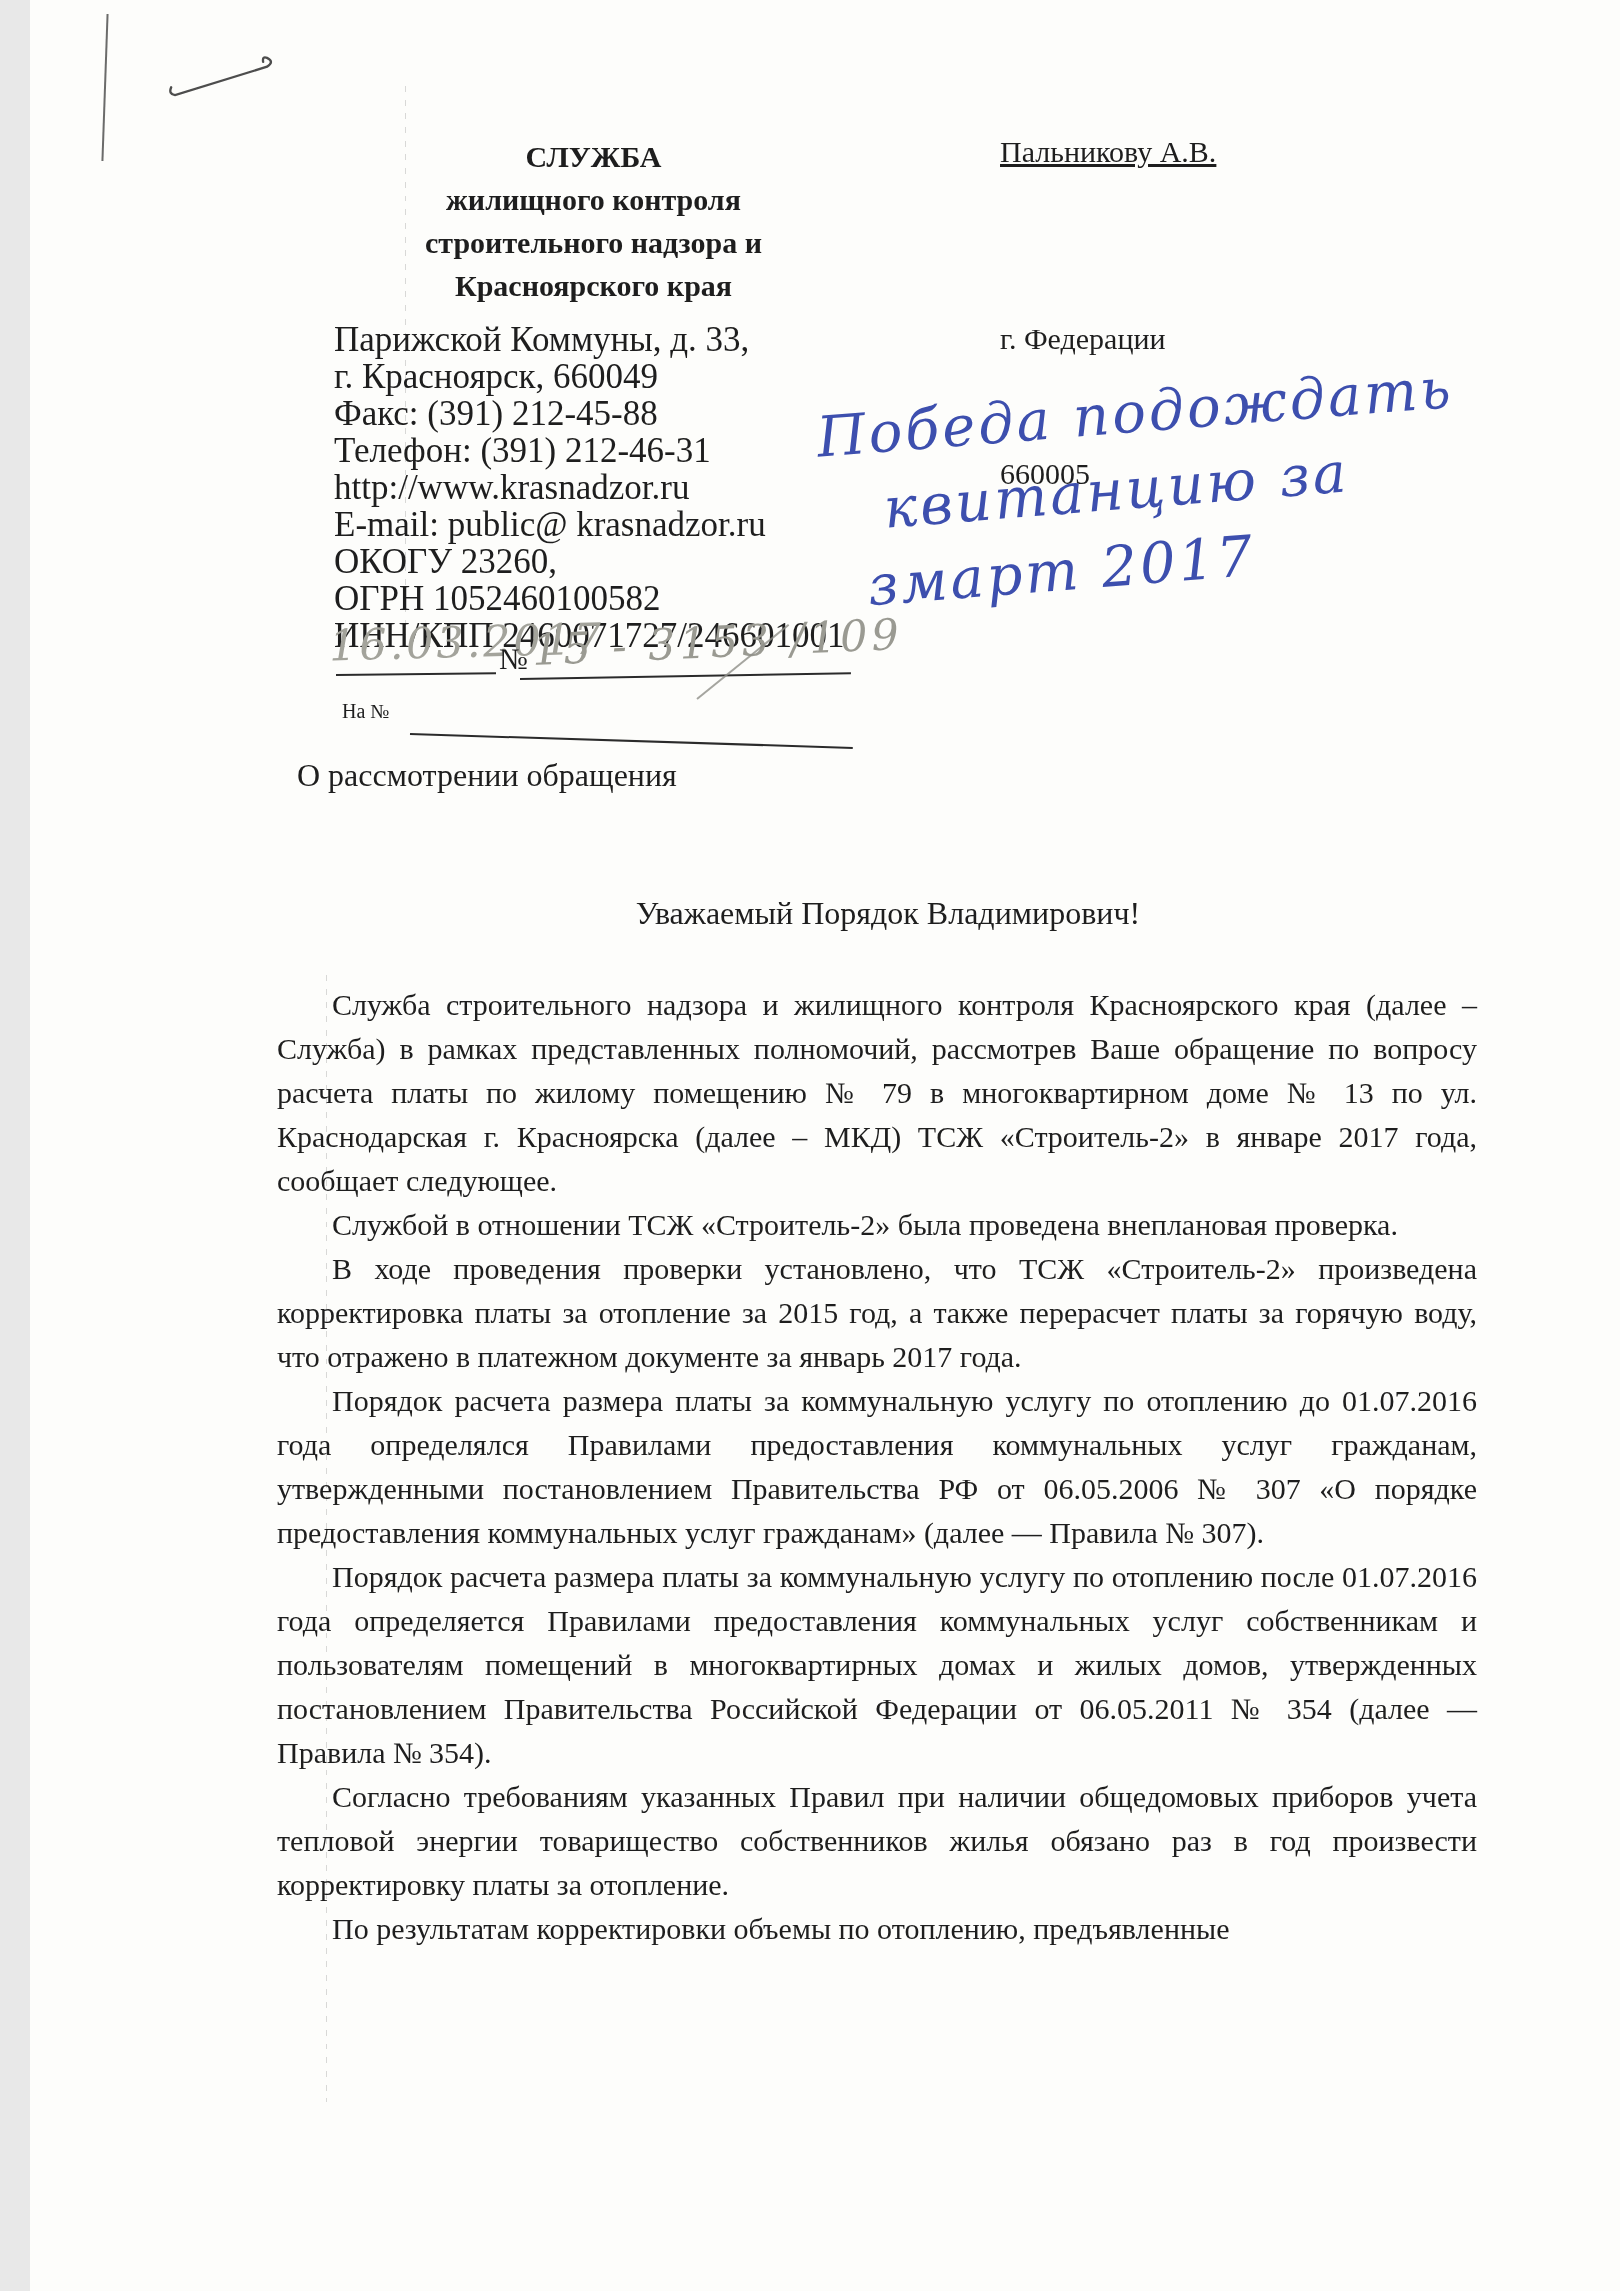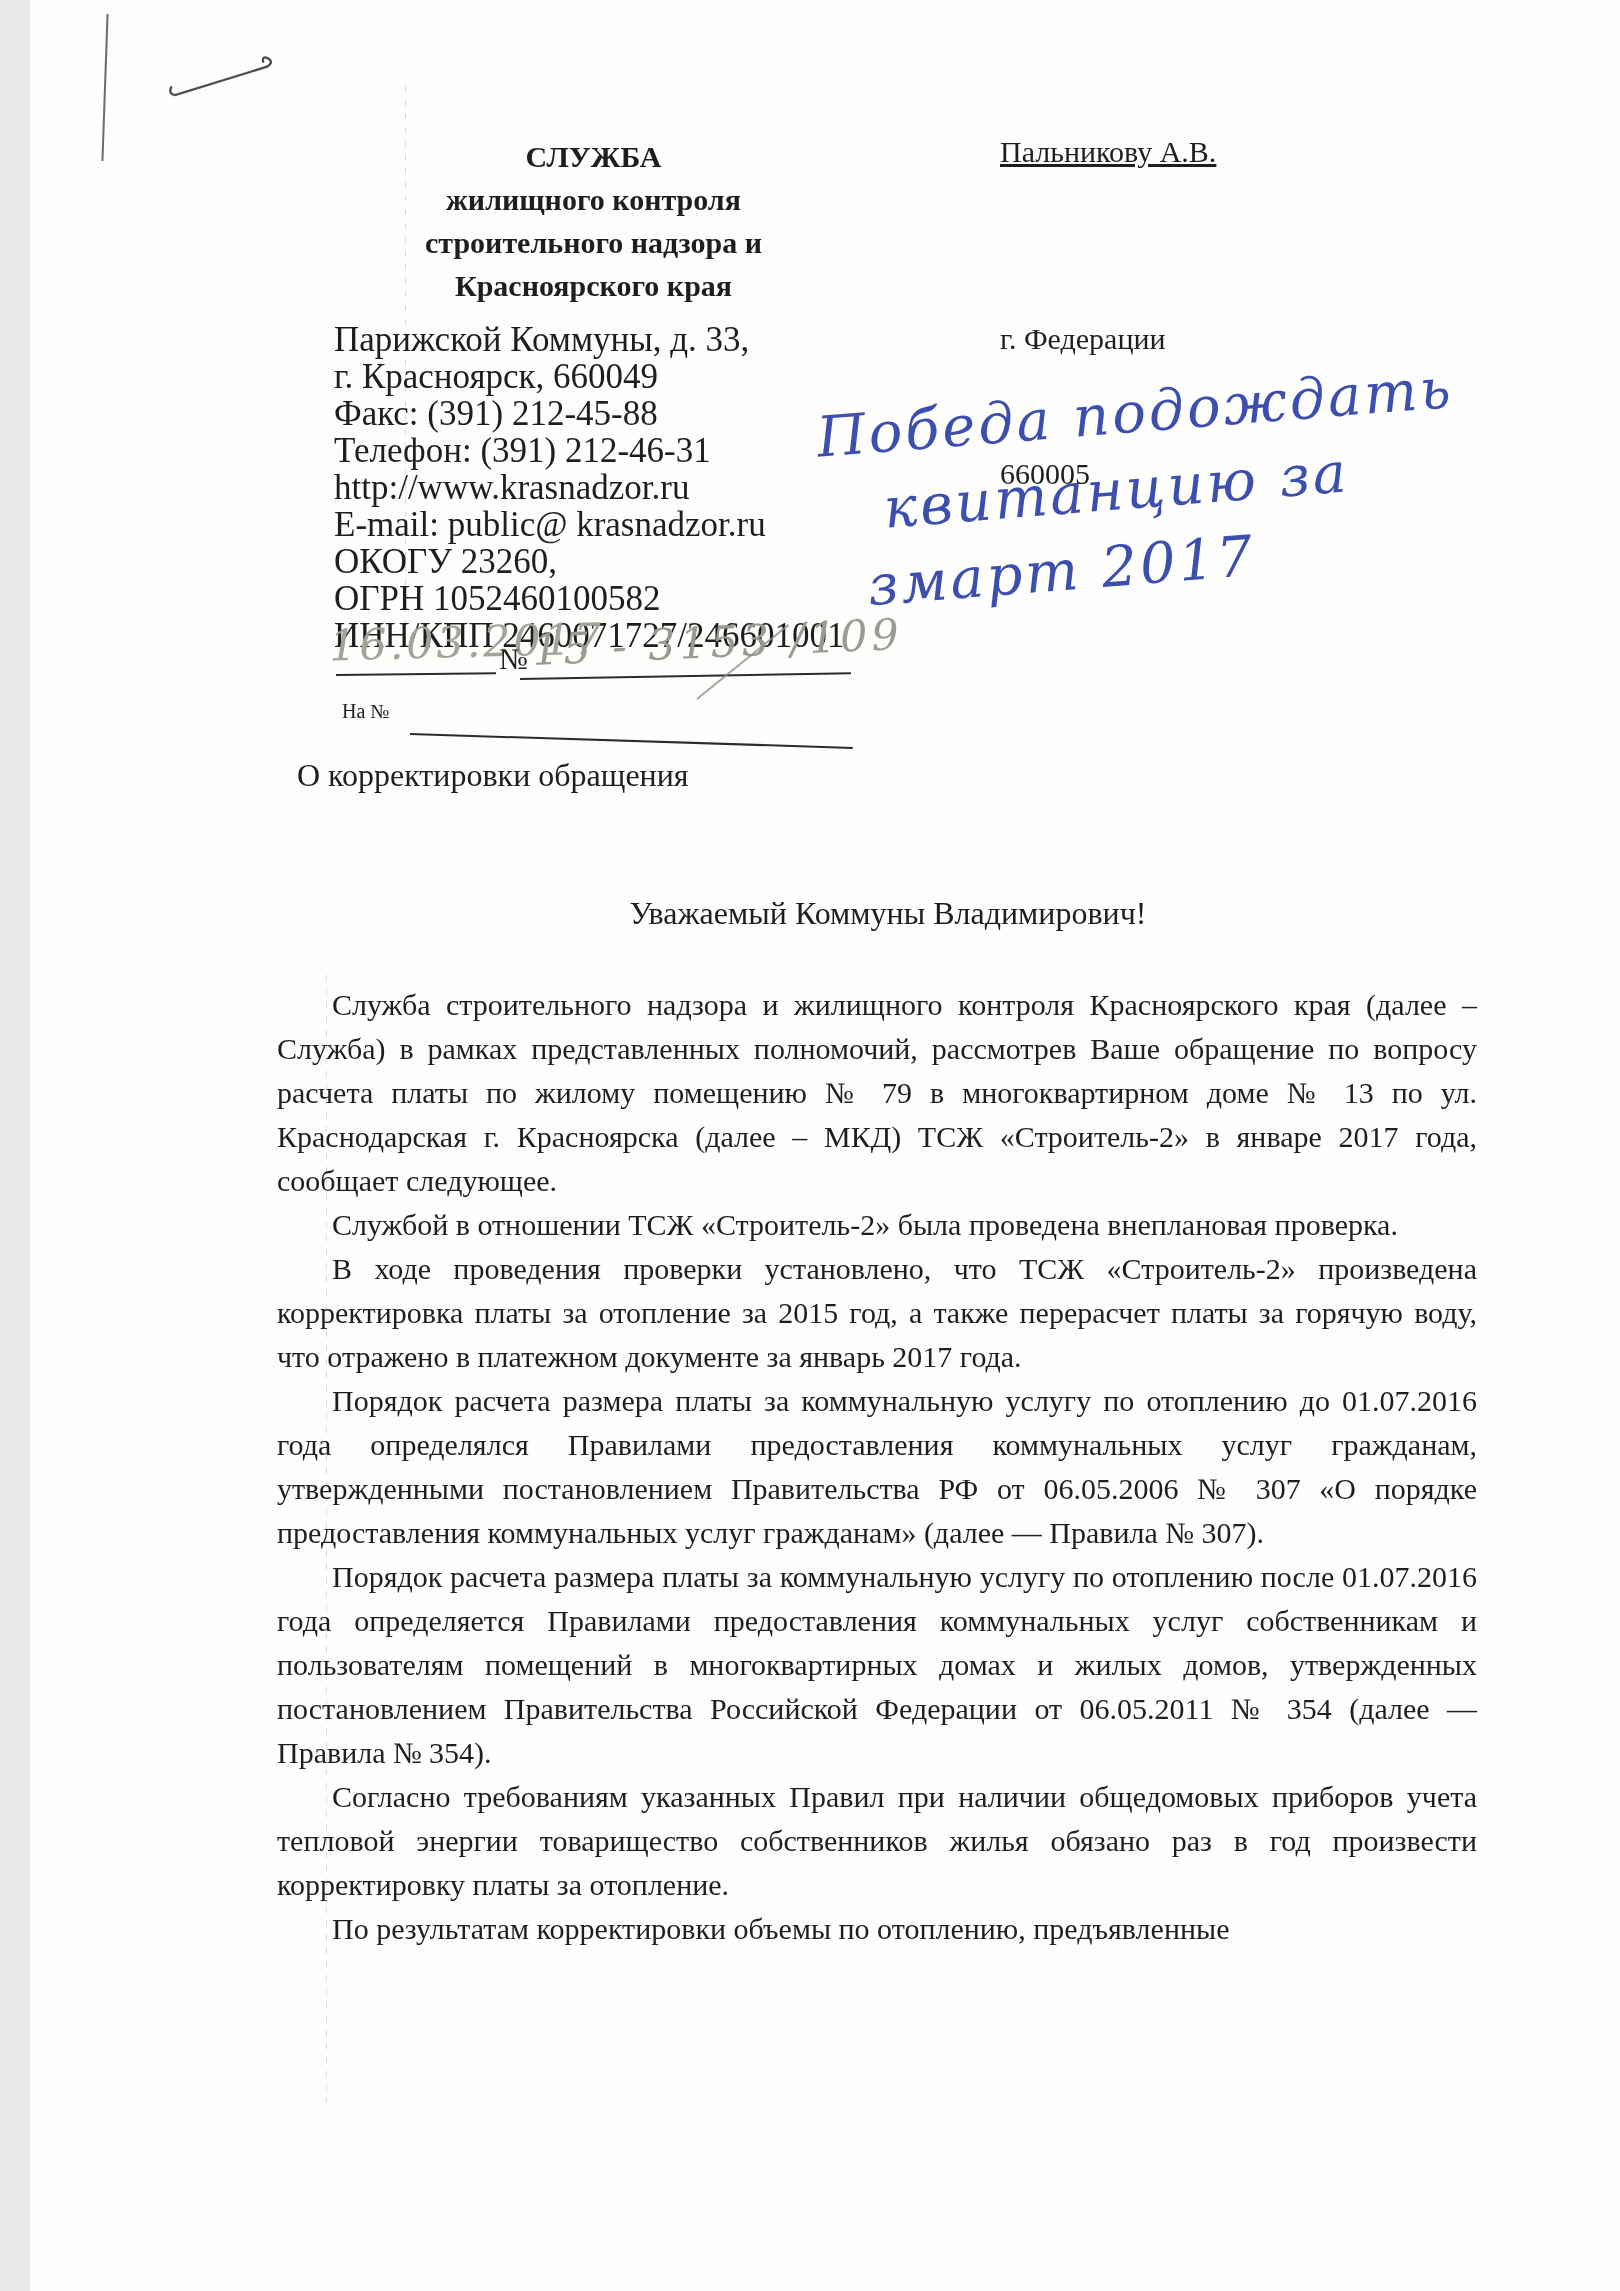--- a/index.html
+++ b/index.html
@@ -115,35 +115,35 @@
   <div class="hw hw-date">16.03.2017</div>
   <div class="rule date-line"></div>
   <div class="no-label">№</div>
   <div class="hw hw-number">15 - 3153 /109</div>
   <div class="rule num-line"></div>
   <div class="pencil-diagonal"></div>
 
   <div class="reply-label">На №</div>
   <div class="rule reply-line"></div>
 
-  <div class="subject">О корректировки обращения</div>
+  <div class="subject">О рассмотрении обращения</div>
 
   <div class="addressee-name">Пальникову А.В.</div>
   <div class="addressee-addr">
     <div>г. Федерации</div>
     <div>660005</div>
   </div>
 
   <div class="hand-note">
     <div class="l1">Победа подождать</div>
     <div class="l2">квитанцию за</div>
     <div class="l3">змарт 2017</div>
   </div>
 
-  <div class="salutation">Уважаемый Коммуны Владимирович!</div>
+  <div class="salutation">Уважаемый Порядок Владимирович!</div>
 
   <div class="letter-body">
     <p>Служба строительного надзора и жилищного контроля Красноярского края (далее – Служба) в рамках представленных полномочий, рассмотрев Ваше обращение по вопросу расчета платы по жилому помещению № 79 в многоквартирном доме № 13 по ул. Краснодарская г. Красноярска (далее – МКД) ТСЖ «Строитель-2» в январе 2017 года, сообщает следующее.</p>
     <p>Службой в отношении ТСЖ «Строитель-2» была проведена внеплановая проверка.</p>
     <p>В ходе проведения проверки установлено, что ТСЖ «Строитель-2» произведена корректировка платы за отопление за 2015 год, а также перерасчет платы за горячую воду, что отражено в платежном документе за январь 2017 года.</p>
     <p>Порядок расчета размера платы за коммунальную услугу по отоплению до 01.07.2016 года определялся Правилами предоставления коммунальных услуг гражданам, утвержденными постановлением Правительства РФ от 06.05.2006 № 307 «О порядке предоставления коммунальных услуг гражданам» (далее — Правила № 307).</p>
     <p>Порядок расчета размера платы за коммунальную услугу по отоплению после 01.07.2016 года определяется Правилами предоставления коммунальных услуг собственникам и пользователям помещений в многоквартирных домах и жилых домов, утвержденных постановлением Правительства Российской Федерации от 06.05.2011 № 354 (далее — Правила № 354).</p>
     <p>Согласно требованиям указанных Правил при наличии общедомовых приборов учета тепловой энергии товарищество собственников жилья обязано раз в год произвести корректировку платы за отопление.</p>
     <p>По результатам корректировки объемы по отоплению, предъявленные</p>
   </div>

